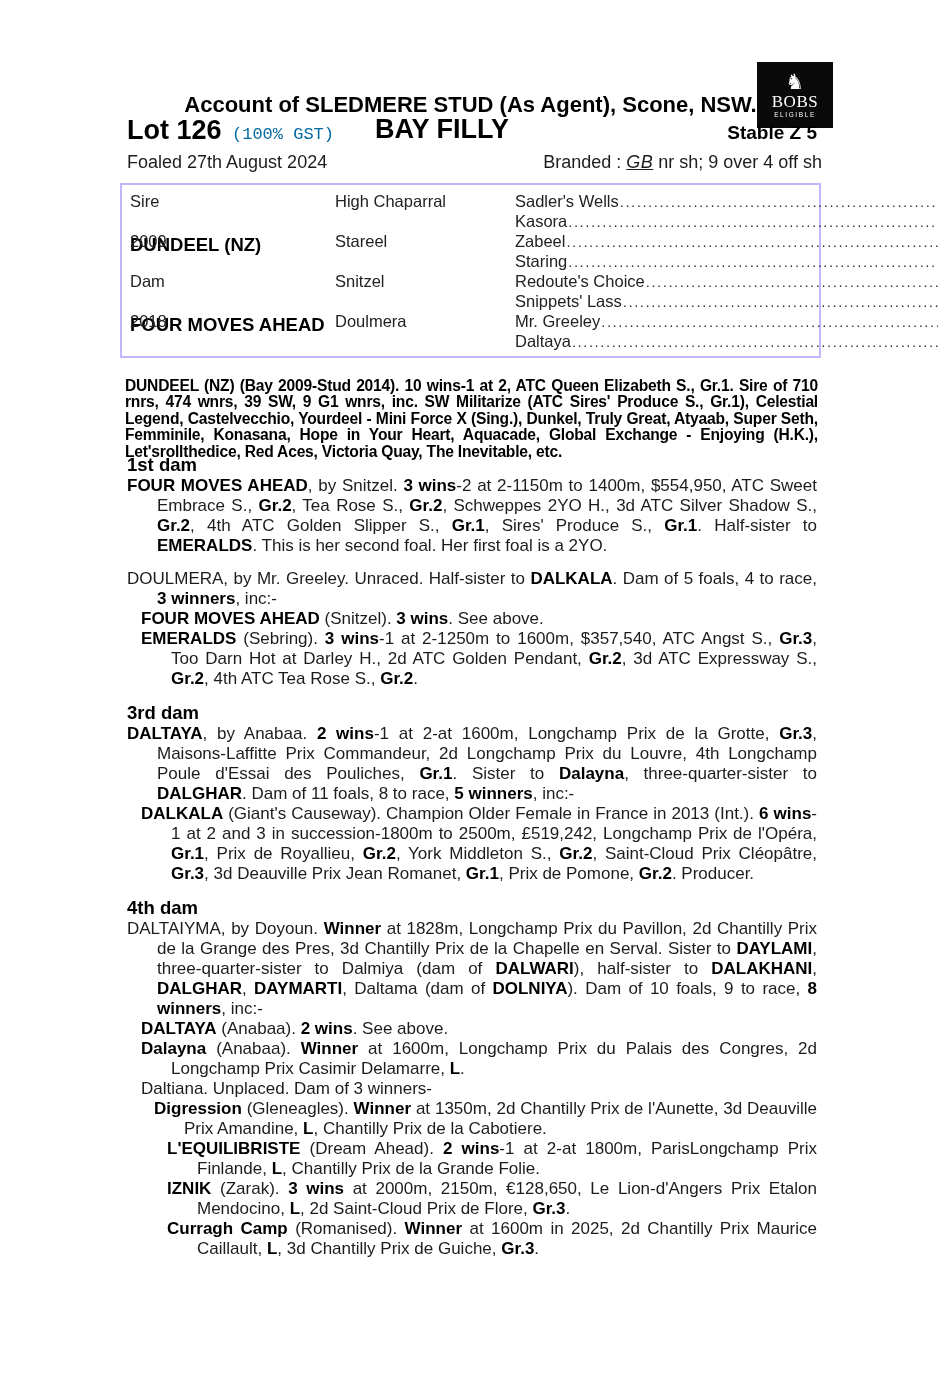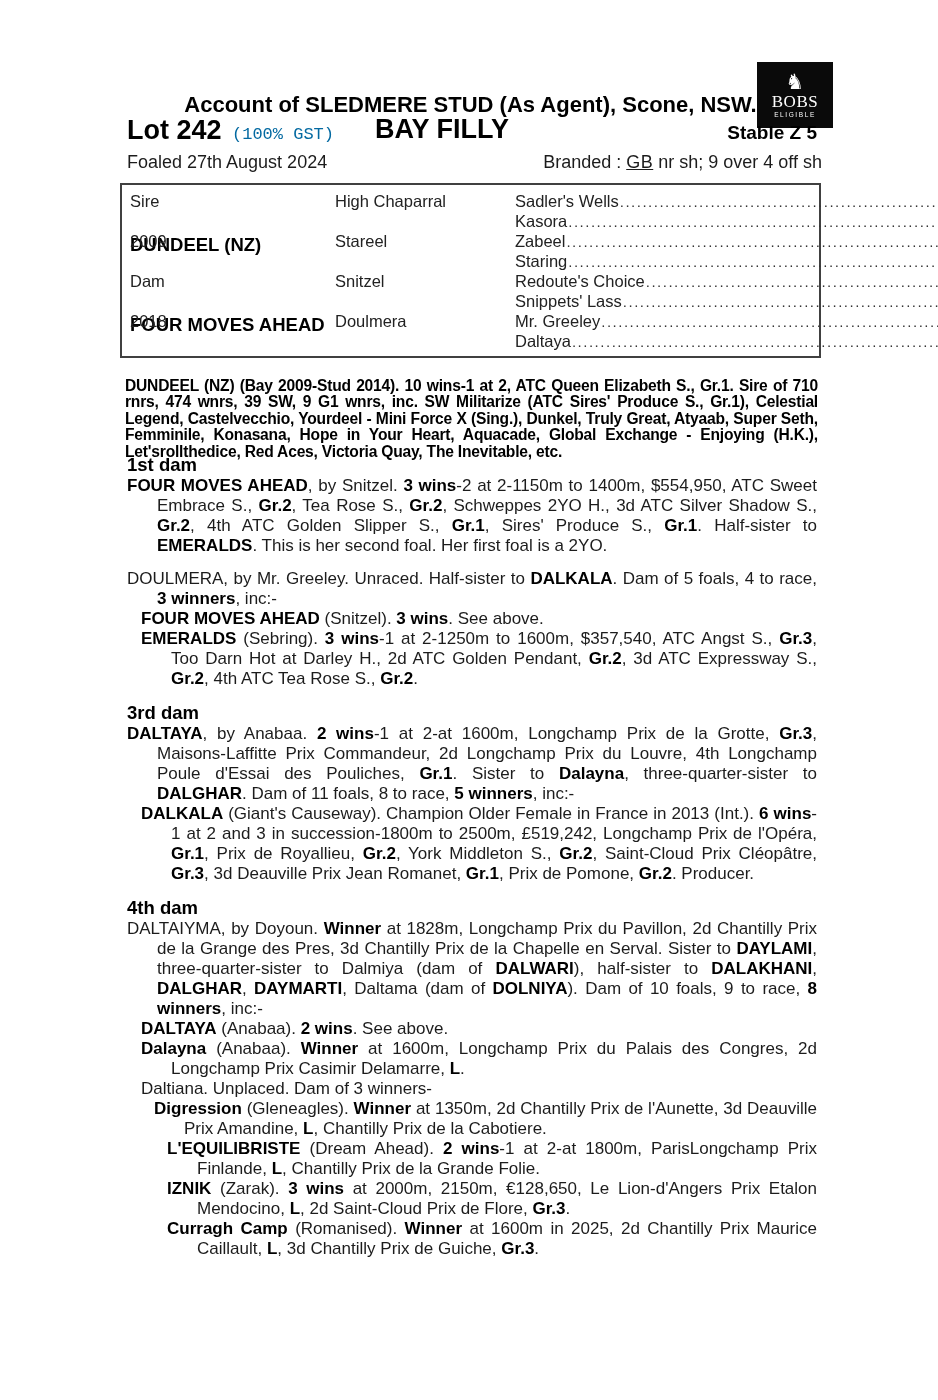--- a/index.html
+++ b/index.html
@@ -32,26 +32,26 @@
   .gst{font-size:17px;color:#0369a1;margin-left:6px;font-family:Liberation Mono, monospace;}
   .title{
     position:absolute;left:0;right:60px;bottom:1px;text-align:center;
     font-size:27px;font-weight:bold;color:#000;
   }
   .stable{position:absolute;right:0;bottom:2px;font-size:19px;font-weight:bold;color:#000;}
 
   .subrow{position:absolute;top:152px;left:127px;width:690px;font-size:18px;}
   .foaled{position:absolute;left:0;top:0;}
   .branded{position:absolute;right:-5px;top:0;white-space:nowrap;}
-  .brandmark{text-decoration:underline;letter-spacing:.5px;}
+  .brandmark{text-decoration:underline;letter-spacing:.5px;font-style:italic;}
 
   
   .ped{
     position:absolute;left:120px;top:183px;width:701px;height:175px;
-    border:2px solid #404040;box-sizing:border-box;
+    border:2px solid #c4b5fd;box-sizing:border-box;
     display:grid;grid-template-columns:205px 180px 1fr;
     grid-auto-rows:20px;align-items:center;
     padding:6px 10px 6px 8px;font-size:16.5px;color:#222;
   }
   .r1{grid-row:1}.r2{grid-row:2}.r3{grid-row:3}.r4{grid-row:4}
   .r5{grid-row:5}.r6{grid-row:6}.r7{grid-row:7}.r8{grid-row:8}
   .c1{grid-column:1}.c2{grid-column:2}.c3{grid-column:3}
   .pn{grid-column:1 / span 2;font-weight:bold;color:#000;font-size:18.5px;white-space:nowrap;margin-top:47px;}
   .aline{display:flex;align-items:baseline;width:100%;}
   .aline .nm{white-space:nowrap;}
@@ -85,21 +85,21 @@
   <div class="account">Account of SLEDMERE STUD (As Agent), Scone, NSW.</div>
 
   <div class="logo">
     <span class="horse">♞</span>
     <span class="l1">BOBS</span>
     <span class="l2">ELIGIBLE</span>
   </div>
 
   <div class="lotrow">
     <span class="left">
-      <span class="lot">Lot 242</span>
+      <span class="lot">Lot 126</span>
       <span class="gst">(100% GST)</span>
     </span>
     <span class="title">BAY FILLY</span>
     <span class="stable">Stable Z 5</span>
   </div>
 
   <div class="subrow">
     <span class="foaled">Foaled 27th August 2024</span>
     <span class="branded"><span>Branded : </span><span class="brandmark">GB</span><span> nr sh; 9 over 4 off sh</span></span>
   </div>

